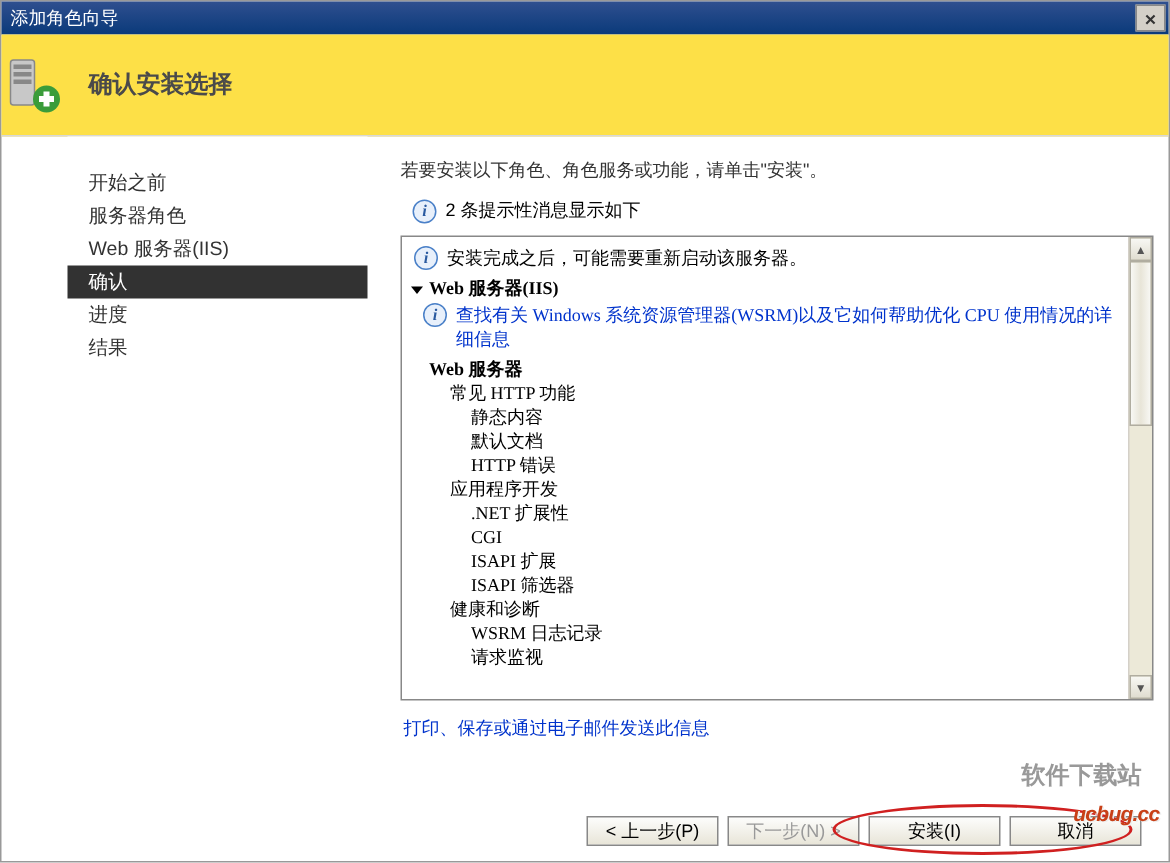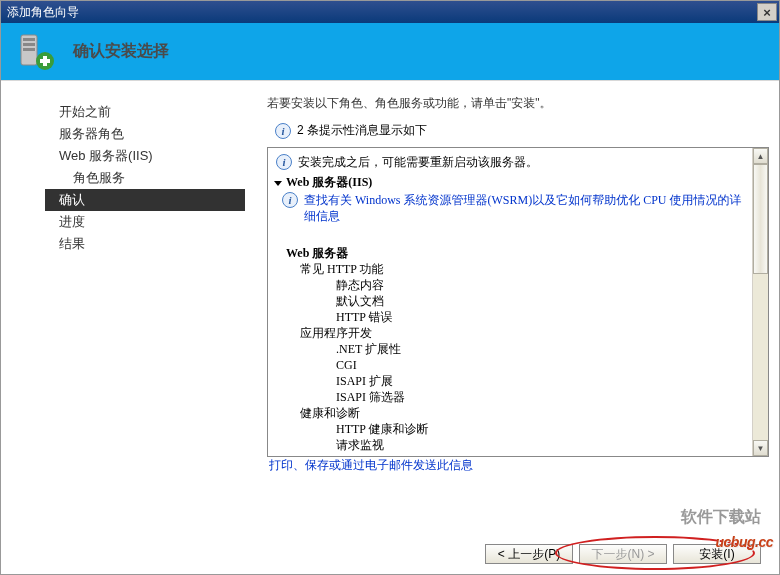--- a/index.html
+++ b/index.html
@@ -1,21 +1,21 @@
 <!DOCTYPE html>
 <html><head>
 <meta charset="utf-8">
 <style>
 * { box-sizing: border-box; margin: 0; padding: 0; }
 body { font-family: "Microsoft YaHei", SimSun, Tahoma, sans-serif; font-size: 12px; background: #fff; }
 .window { width: 780px; height: 575px; position: relative; background: #fff; border: 1px solid #999; }
 .titlebar { height: 22px; background: linear-gradient(#2f4f8f, #0a3a7a); color: #fff; display: flex; align-items: center; padding: 0 2px 0 6px; font-size: 12px; }
 .titlebar-text { flex: 1; }
 .close-btn { width: 20px; height: 18px; background: #d4d0c8; border: 1px solid #888; display: flex; align-items: center; justify-content: center; font-family: Arial; font-weight: bold; color: #333; font-size: 13px; cursor: pointer; }
-.header { height: 58px; background: #0ea5e9; display: flex; align-items: center; padding-left: 14px; border-bottom: 1px solid #d8d8d8; }
+.header { height: 68px; background: #fde047; display: flex; align-items: center; border-bottom: 1px solid #d8d8d8; }
 .header-icon { width: 42px; height: 42px; position: relative; }
 .header-icon svg { width: 42px; height: 42px; }
 .header-title { font-size: 16px; font-weight: bold; margin-left: 16px; color: #4a4a4a; }
 .body { display: flex; height: 445px; }
 .sidebar { width: 200px; background: #fff; padding-top: 20px; margin-left: 44px; }
 .sidebar-item { padding: 2px 0 2px 14px; font-size: 13px; color: #333; cursor: pointer; line-height: 18px; }
 .sidebar-item.indent { padding-left: 28px; }
 .sidebar-item.active { background: #323232; color: #fff; }
 .main { flex: 1; padding: 14px 10px 0 22px; display: flex; flex-direction: column; }
 .intro { font-size: 12px; color: #333; margin-bottom: 10px; }
@@ -26,24 +26,24 @@
 .scrollbar { width: 16px; background: #ece9d8; border-left: 1px solid #d4d0c8; position: relative; }
 .scroll-btn { height: 16px; background: linear-gradient(#f8f8f4, #e0ddd0); border: 1px solid #b0ada0; display: flex; align-items: center; justify-content: center; font-size: 8px; color: #555; }
 .scroll-thumb { position: absolute; top: 16px; left: 0; right: 0; height: 110px; background: linear-gradient(90deg,#f8f8f4,#e8e5d8,#f8f8f4); border: 1px solid #b0ada0; }
 .msg-line { display: flex; align-items: flex-start; margin-bottom: 2px; }
 .msg-line .info-icon { margin-top: 0; }
 .section-head { display: flex; align-items: center; margin: 4px 0 2px 0; }
 .disc-arrow { width: 0; height: 0; border-left: 4px solid transparent; border-right: 4px solid transparent; border-top: 5px solid #000; margin-right: 4px; margin-left: -2px; margin-top: 2px; }
 .section-head b { font-family: SimSun, serif; }
 .link-line { display: flex; align-items: flex-start; margin-left: 6px; }
 .link-text { color: #0033cc; cursor: pointer; font-family: SimSun, serif; }
-.tree-b { font-family: SimSun, serif; font-weight: bold; margin-left: 10px; margin-top: 21px; }
+.tree-b { font-family: SimSun, serif; font-weight: bold; margin-left: 10px; margin-top: 4px; }
 .tree-1 { margin-left: 24px; font-family: SimSun, serif; }
-.tree-2 { margin-left: 60px; font-family: SimSun, serif; }
-.footer-link { color: #0033cc; cursor: pointer; font-size: 12px; margin-left: 2px; display: inline-block; }
+.tree-2 { margin-left: 38px; font-family: SimSun, serif; }
+.footer-link { color: #0033cc; cursor: pointer; font-size: 12px; margin-top: 10px; margin-left: 2px; display: inline-block; }
 .buttonbar { position: absolute; bottom: 10px; right: 18px; display: flex; gap: 6px; }
 .btn { min-width: 88px; height: 20px; background: linear-gradient(#fdfdfc, #e8e5d8); border: 1px solid #888; font-size: 12px; display: flex; align-items: center; justify-content: center; cursor: pointer; color: #000; }
 .btn.disabled { color: #999; cursor: default; }
 .watermark { position: absolute; right: 6px; bottom: 24px; font-size: 14px; font-style: italic; font-weight: bold; color: #c84018; font-family: Arial; letter-spacing: -0.5px; text-shadow: 1px 1px 0 #eee; pointer-events: none; }
 .watermark-sub { position: absolute; right: 18px; bottom: 46px; font-size: 16px; color: #999; font-weight: bold; pointer-events: none; }
 .red-oval { position: absolute; right: 24px; bottom: 4px; width: 200px; height: 34px; border: 2px solid #d02020; border-radius: 50%; pointer-events: none; }
 </style>
 </head>
 <body>
 
@@ -69,21 +69,20 @@
       </svg>
     </div>
     <div class="header-title">确认安装选择</div>
   </div>
 
   <div class="body">
     <div class="sidebar">
       <div class="sidebar-item">开始之前</div>
       <div class="sidebar-item">服务器角色</div>
       <div class="sidebar-item">Web 服务器(IIS)</div>
-      <div class="sidebar-item indent">角色服务</div>
       <div class="sidebar-item active">确认</div>
       <div class="sidebar-item">进度</div>
       <div class="sidebar-item">结果</div>
     </div>
 
     <div class="main">
       <div class="intro">若要安装以下角色、角色服务或功能，请单击"安装"。</div>
       <div class="info-row">
         <span class="info-icon">i</span>
         <span>2 条提示性消息显示如下</span>
@@ -110,36 +109,37 @@
           <div class="tree-2">默认文档</div>
           <div class="tree-2">HTTP 错误</div>
 
           <div class="tree-1">应用程序开发</div>
           <div class="tree-2">.NET 扩展性</div>
           <div class="tree-2">CGI</div>
           <div class="tree-2">ISAPI 扩展</div>
           <div class="tree-2">ISAPI 筛选器</div>
 
           <div class="tree-1">健康和诊断</div>
-          <div class="tree-2">HTTP 健康和诊断</div>
+          <div class="tree-2">WSRM 日志记录</div>
           <div class="tree-2">请求监视</div>
         </div>
         <div class="scrollbar">
           <div class="scroll-btn">▲</div>
           <div class="scroll-thumb"></div>
           <div class="scroll-btn" style="position:absolute;bottom:0;left:0;right:0">▼</div>
         </div>
       </div>
 
       <a class="footer-link">打印、保存或通过电子邮件发送此信息</a>
     </div>
   </div>
 
   <div class="buttonbar">
     <div class="btn">&lt; 上一步(P)</div>
     <div class="btn disabled">下一步(N) &gt;</div>
     <div class="btn">安装(I)</div>
+    <div class="btn">取消</div>
   </div>
 
   <div class="red-oval"></div>
   <div class="watermark-sub">软件下载站</div>
   <div class="watermark">ucbug.cc</div>
 </div>
 
 </body></html>

